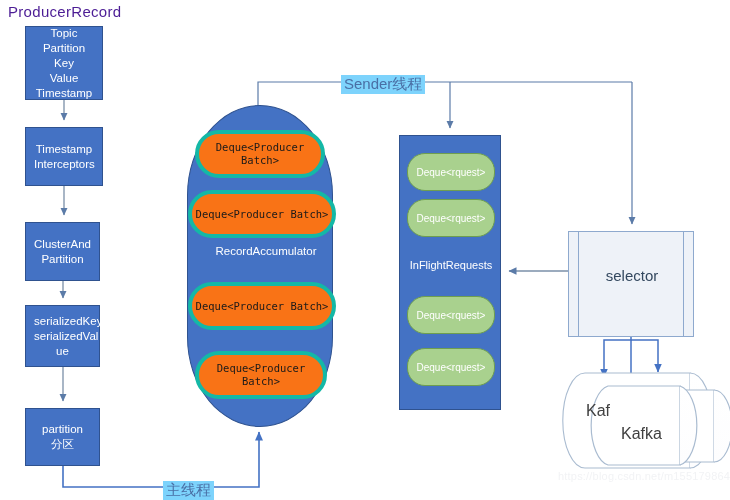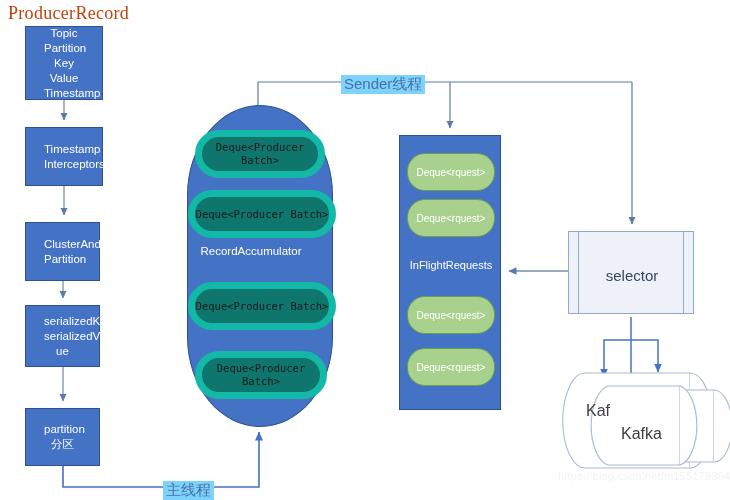--- a/index.html
+++ b/index.html
@@ -21,41 +21,41 @@
     top: 0;
     width: 730px;
     height: 500px;
   }
 
   
   .page-title {
     position: absolute;
     left: 8px;
     top: 3px;
-    font-family: Liberation Serif, serif;
-    font-size: 18px;
-    color: #c2410c;
+    font-family: Liberation Sans, sans-serif;
+    font-size: 15px;
+    color: #4c1d95;
     letter-spacing: 0.3px;
     white-space: nowrap;
   }
 
   
   .proc-box {
     position: absolute;
     background: #4472C4;
     border: 1px solid #2F528F;
     color: #ffffff;
     display: flex;
     align-items: center;
     justify-content: center;
     text-align: center;
     font-size: 11.5px;
     line-height: 15px;
     box-sizing: border-box;
-    padding: 18px;
+    padding: 8px;
   }
   .proc-box span { display: block; width: 100%; }
 
   
   .accumulator {
     position: absolute;
     left: 187px;
     top: 105px;
     width: 146px;
     height: 322px;
@@ -68,22 +68,22 @@
     position: absolute;
     left: 0;
     top: 245px;
     width: 146px;
     text-align: center;
     color: #ffffff;
     font-size: 11.5px;
   }
   .batch-pill {
     position: absolute;
-    background: #0f766e;
-    border: 7px solid #14b8a6;
+    background: #f97316;
+    border: 4px solid #14b8a6;
     border-radius: 24px;
     color: #1a1a1a;
     font-family: "DejaVu Sans Mono", "Liberation Mono", monospace;
     font-size: 10.5px;
     line-height: 13px;
     display: flex;
     align-items: center;
     justify-content: center;
     text-align: center;
     box-sizing: border-box;
@@ -124,21 +124,21 @@
     box-sizing: border-box;
     white-space: nowrap;
   }
 
   
   .selector {
     position: absolute;
     left: 568px;
     top: 231px;
     width: 126px;
-    height: 83px;
+    height: 106px;
     background: #EEF2F8;
     border: 1px solid #8EA9CE;
     box-sizing: border-box;
   }
   .selector .bar-l, .selector .bar-r {
     position: absolute;
     top: 0;
     width: 0;
     height: 100%;
     border-left: 1px solid #8EA9CE;
@@ -282,21 +282,21 @@
   </div>
 
   <div class="proc-box" style="left:25px; top:408px; width:75px; height:58px;">
     <span>
       <span>partition</span>
       <span>分区</span>
     </span>
   </div>
 
   <div class="accumulator"></div>
-  <div class="accum-label" style="left:178px;">RecordAccumulator</div>
+  <div class="accum-label" style="left:193px;">RecordAccumulator</div>
 
   <div class="batch-pill" style="left:195px; top:130px; width:130px; height:48px;">Deque&lt;Producer Batch&gt;</div>
   <div class="batch-pill" style="left:188px; top:190px; width:148px; height:48px;">Deque&lt;Producer Batch&gt;</div>
   <div class="batch-pill" style="left:188px; top:282px; width:148px; height:48px;">Deque&lt;Producer Batch&gt;</div>
   <div class="batch-pill" style="left:195px; top:351px; width:132px; height:48px;">Deque&lt;Producer Batch&gt;</div>
 
   <div class="inflight"></div>
   <div class="inflight-label" style="left:396px;">InFlightRequests</div>
 
   <div class="req-pill" style="left:407px; top:153px; width:88px; height:38px;">Deque&lt;rquest&gt;</div>

